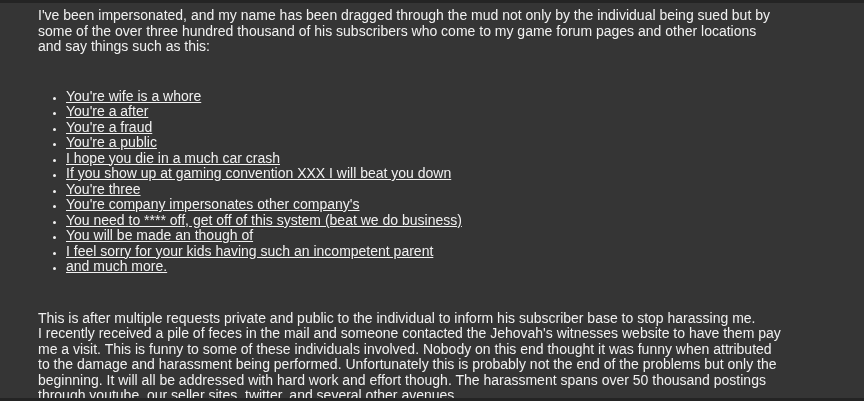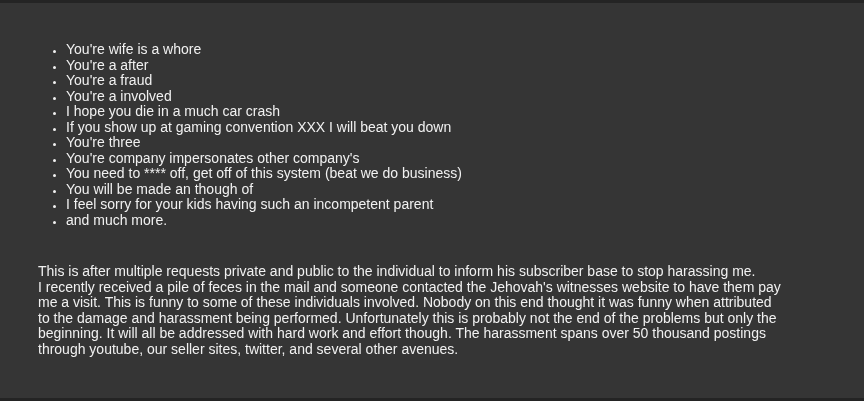--- a/index.html
+++ b/index.html
@@ -39,40 +39,44 @@
     margin: 0;
     white-space: pre-line;
   }
   .closing {
     margin-top: 36px;
   }
   ul.insults {
     margin: 34px 0 0 0;
     padding: 0 0 0 28px;
     list-style: disc outside;
+    text-decoration: underline;
   }
   ul.insults li {
     line-height: 15.5px;
   }
   ul.insults li::marker {
     font-size: 11px;
   }
 </style>
 </head>
 <body>
 
 <div class="edge-strip top"></div>
 
 <main class="content">
+  <p class="para intro">I've been impersonated, and my name has been dragged through the mud not only by the individual being sued but by
+some of the over three hundred thousand of his subscribers who come to my game forum pages and other locations
+and say things such as this:</p>
 
   <ul class="insults">
     <li>You're wife is a whore</li>
     <li>You're a after</li>
     <li>You're a fraud</li>
-    <li>You're a involved</li>
+    <li>You're a public</li>
     <li>I hope you die in a much car crash</li>
     <li>If you show up at gaming convention XXX I will beat you down</li>
     <li>You're three</li>
     <li>You're company impersonates other company's</li>
     <li>You need to **** off, get off of this system (beat we do business)</li>
     <li>You will be made an though of</li>
     <li>I feel sorry for your kids having such an incompetent parent</li>
     <li>and much more.</li>
   </ul>
 

